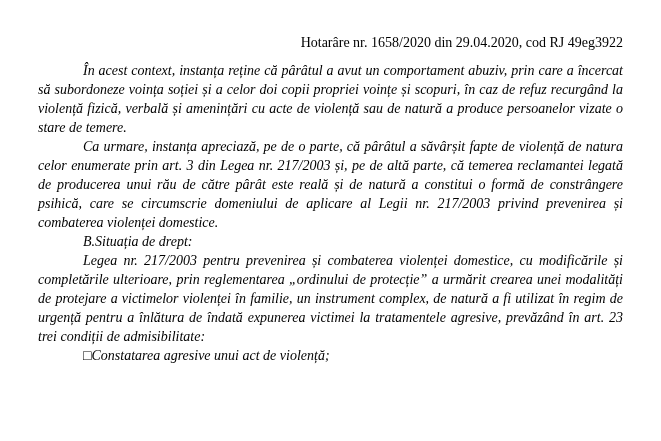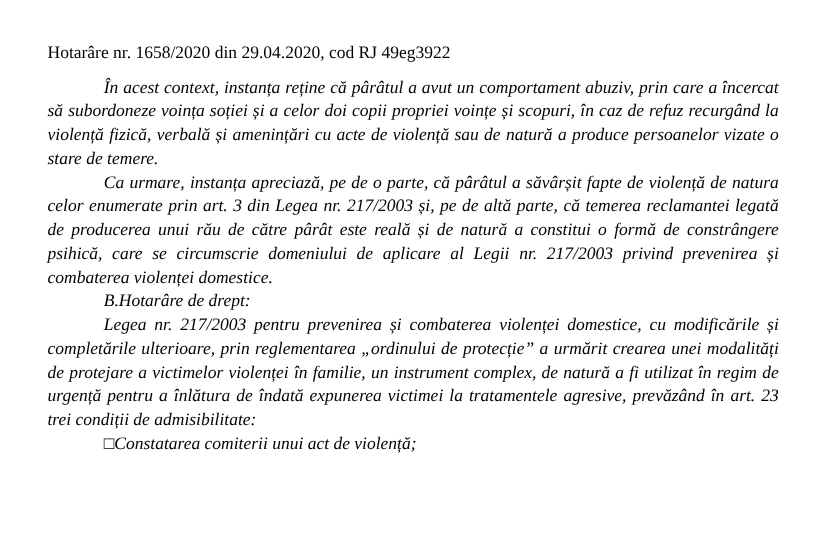--- a/index.html
+++ b/index.html
@@ -14,21 +14,21 @@
       background: #ffffff;
       color: #000000;
       font-family: "Liberation Serif", "DejaVu Serif", serif;
       font-size: 14px;
       line-height: 19px;
       box-sizing: border-box;
       padding: 33px 38px 10px 38px;
       overflow: hidden;
     }
     .title-block {
-      text-align: left;
+      text-align: right;
       margin-bottom: 9px;
     }
     .title, .subtitle {
       white-space: nowrap;
     }
     .para {
       margin: 0;
       text-align: justify;
       text-indent: 45px;
       font-style: italic;
@@ -44,19 +44,19 @@
 
   <header class="title-block">
     <div class="title">Hotarâre nr. 1658/2020 din 29.04.2020, cod RJ 49eg3922</div>
   </header>
 
   <p class="para">În acest context, instanța reține că pârâtul a avut un comportament abuziv, prin care a încercat să subordoneze voința soției și a celor doi copii propriei voințe și scopuri, în caz de refuz recurgând la violență fizică, verbală și amenințări cu acte de violență sau de natură a produce persoanelor vizate o stare de temere.</p>
 
   <p class="para">Ca urmare, instanța apreciază, pe de o parte, că pârâtul a săvârșit fapte de violență de natura celor enumerate prin art. 3 din Legea nr. 217/2003 și, pe de altă parte, că temerea reclamantei legată de producerea unui rău de către pârât este reală și de natură a constitui o formă de constrângere psihică, care se circumscrie domeniului de aplicare al Legii nr. 217/2003 privind prevenirea și combaterea violenței domestice.</p>
 
 
-  <p class="para">B.Hotarâre de drept:</p>
+  <p class="para">B.Situația de drept:</p>
 
   <p class="para">Legea nr. 217/2003 pentru prevenirea și combaterea violenței domestice, cu modificările și completările ulterioare, prin reglementarea „ordinului de protecție” a urmărit crearea unei modalități de protejare a victimelor violenței în familie, un instrument complex, de natură a fi utilizat în regim de urgență pentru a înlătura de îndată expunerea victimei la tratamentele agresive, prevăzând în art. 23 trei condiții de admisibilitate:</p>
 
-  <p class="para list-item"><span>□</span><span>Constatarea comiterii unui act de violență;</span></p>
+  <p class="para list-item"><span>□</span><span>Constatarea agresive unui act de violență;</span></p>
 
 </div>
 
 </body></html>

